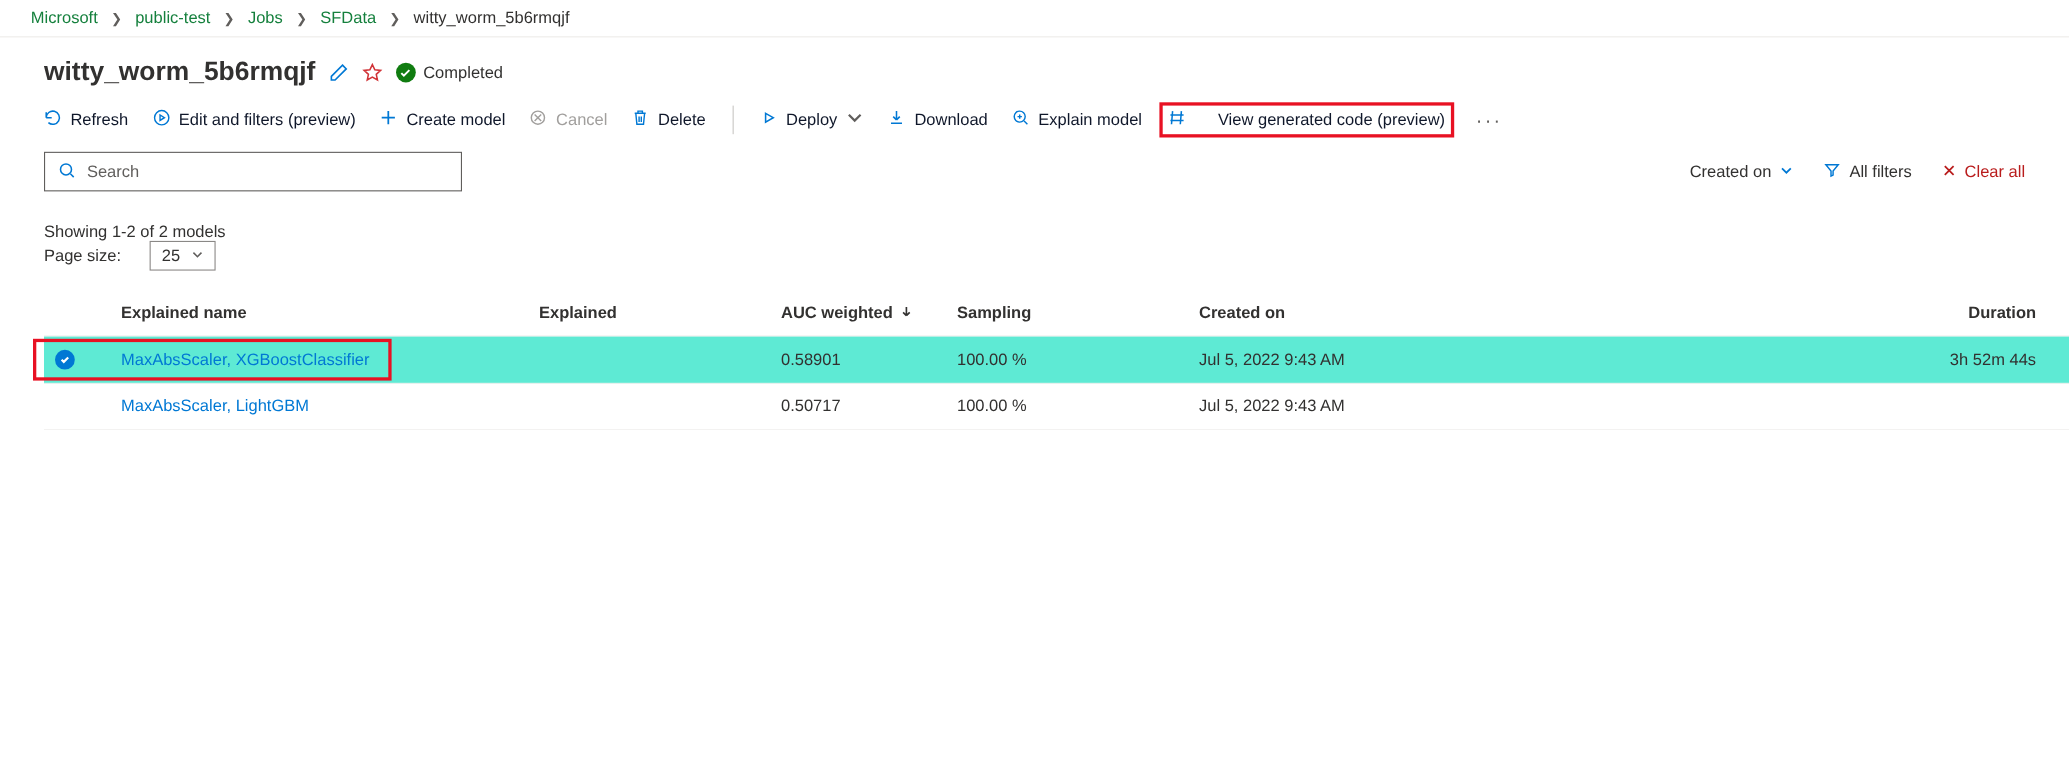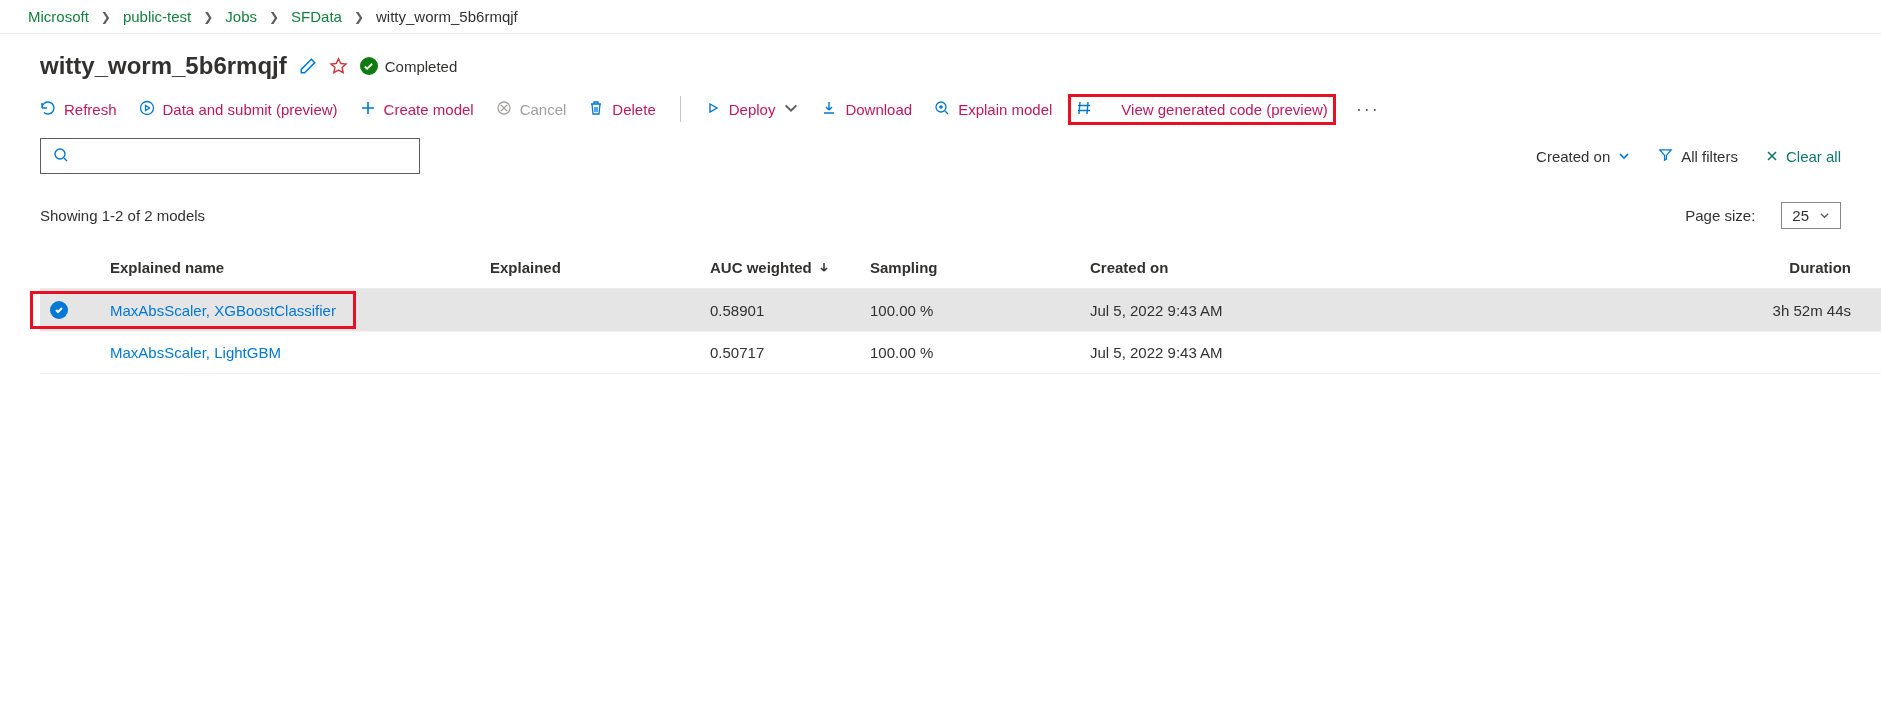--- a/index.html
+++ b/index.html
@@ -95,21 +95,21 @@
   align-items: center;
   gap: 22px;
   padding: 16px 40px 10px 40px;
   flex-wrap: wrap;
 }
 .tool {
   display: inline-flex;
   align-items: center;
   gap: 8px;
   font-size: 15px;
-  color: #be185d;
+  color: #0f172a;
   cursor: pointer;
 }
 .tool.disabled { color: #a19f9d; cursor: default; }
 .tool svg { width: 16px; height: 16px; }
 .tool .icon-blue { color: #0078d4; }
 .vdiv {
   width: 1px; height: 26px; background: #c8c6c4;
   margin: 0 2px;
 }
 .tool.highlighted {
@@ -153,24 +153,24 @@
 .filter-item {
   display: inline-flex;
   align-items: center;
   gap: 8px;
   cursor: pointer;
 }
 
 
 .countrow {
   display: flex;
-  align-items: center;
   justify-content: space-between;
   padding: 18px 40px 8px 40px;
   font-size: 15px;
+  flex-direction: column;
 }
 .pagesize {
   display: flex;
   align-items: center;
   gap: 26px;
 }
 .pagesize-select {
   border: 1px solid #8a8886;
   padding: 4px 10px;
   display: inline-flex;
@@ -186,21 +186,21 @@
 }
 .thead, .trow {
   display: grid;
   grid-template-columns: 60px 380px 220px 160px 220px 280px 1fr;
   align-items: center;
   padding: 12px 10px;
   font-size: 15px;
 }
 .thead { font-weight: 600; border-bottom: 1px solid #edebe9; }
 .trow { border-bottom: 1px solid #f3f2f1; }
-.trow.selected { background: #e5e5e5; }
+.trow.selected { background: #5eead4; }
 .trow .algo { color: #0078d4; }
 .th-sort { display: inline-flex; align-items: center; gap: 6px; }
 .duration-col { text-align: right; padding-right: 20px; }
 .sel-circle {
   width: 18px; height: 18px; border-radius: 50%;
   background: #0078d4;
   display: inline-flex; align-items: center; justify-content: center;
 }
 .sel-circle svg { width: 10px; height: 10px; }
 .row-highlight {
@@ -266,21 +266,21 @@
     </span>
     <span>Refresh</span>
   </div>
   <div class="tool">
     <span class="icon-blue">
       <svg viewBox="0 0 16 16" fill="none" stroke="currentColor" stroke-width="1.3">
           <circle cx="8" cy="8" r="6.5"></circle>
           <path d="M6.5 5.5v5l4-2.5-4-2.5z"></path>
         </svg>
     </span>
-    <span>Data and submit (preview)</span>
+    <span>Edit and filters (preview)</span>
   </div>
   <div class="tool">
     <span class="icon-blue">
       <svg viewBox="0 0 16 16" fill="none" stroke="currentColor" stroke-width="1.6">
           <path d="M8 2v12M2 8h12"></path>
         </svg>
     </span>
     <span>Create model</span>
   </div>
   <div class="tool disabled">
@@ -345,39 +345,40 @@
 </div>
 
 <div class="filter-row">
   <div class="search-box">
     <span style="color:#0078d4">
       <svg viewBox="0 0 16 16" width="16" height="16" fill="none" stroke="currentColor" stroke-width="1.4">
           <circle cx="7" cy="7" r="5"></circle>
           <path d="M11 11l3 3"></path>
         </svg>
     </span>
+    <input type="text" placeholder="Search" style="">
   </div>
   <div class="filter-right">
     <div class="filter-item">
       <span>Created on</span>
       <span style="color:#0078d4">
         <svg viewBox="0 0 12 12" width="12" height="12" fill="none" stroke="currentColor" stroke-width="1.6">
             <path d="M2 4l4 4 4-4"></path>
           </svg>
       </span>
     </div>
     <div class="filter-item">
       <span style="color:#0078d4">
         <svg viewBox="0 0 16 16" width="15" height="15" fill="none" stroke="currentColor" stroke-width="1.4">
             <path d="M2 3h12l-5 6v4l-2 1v-5L2 3z"></path>
           </svg>
       </span>
       <span>All filters</span>
     </div>
-    <div class="filter-item" style="color:#0f766e">
+    <div class="filter-item" style="color:#b91c1c">
       <span>
         <svg viewBox="0 0 12 12" width="12" height="12" fill="none" stroke="currentColor" stroke-width="1.6">
             <path d="M2 2l8 8M10 2l-8 8"></path>
           </svg>
       </span>
       <span>Clear all</span>
     </div>
   </div>
 </div>
 

